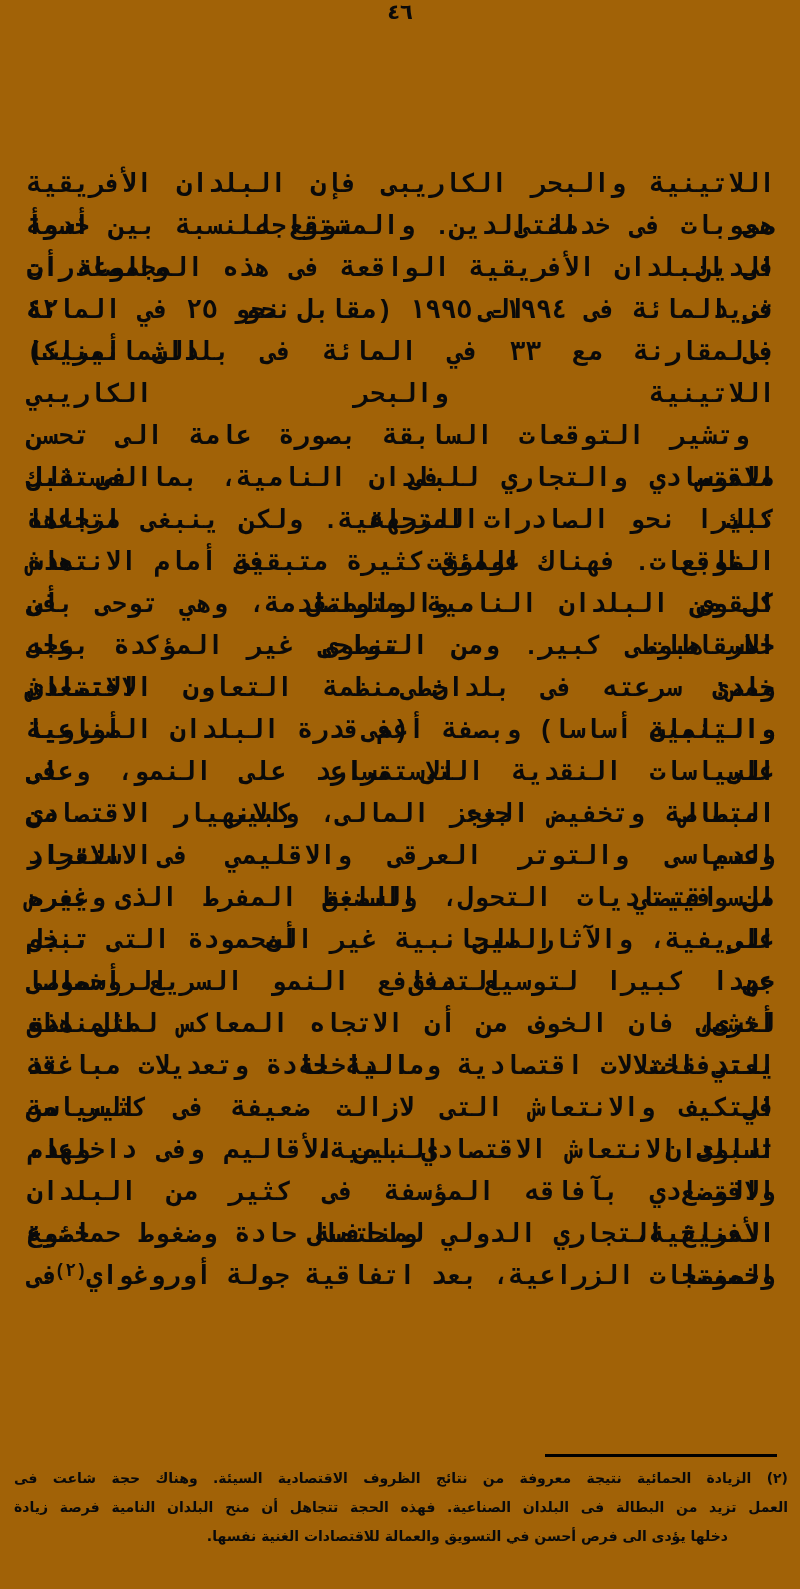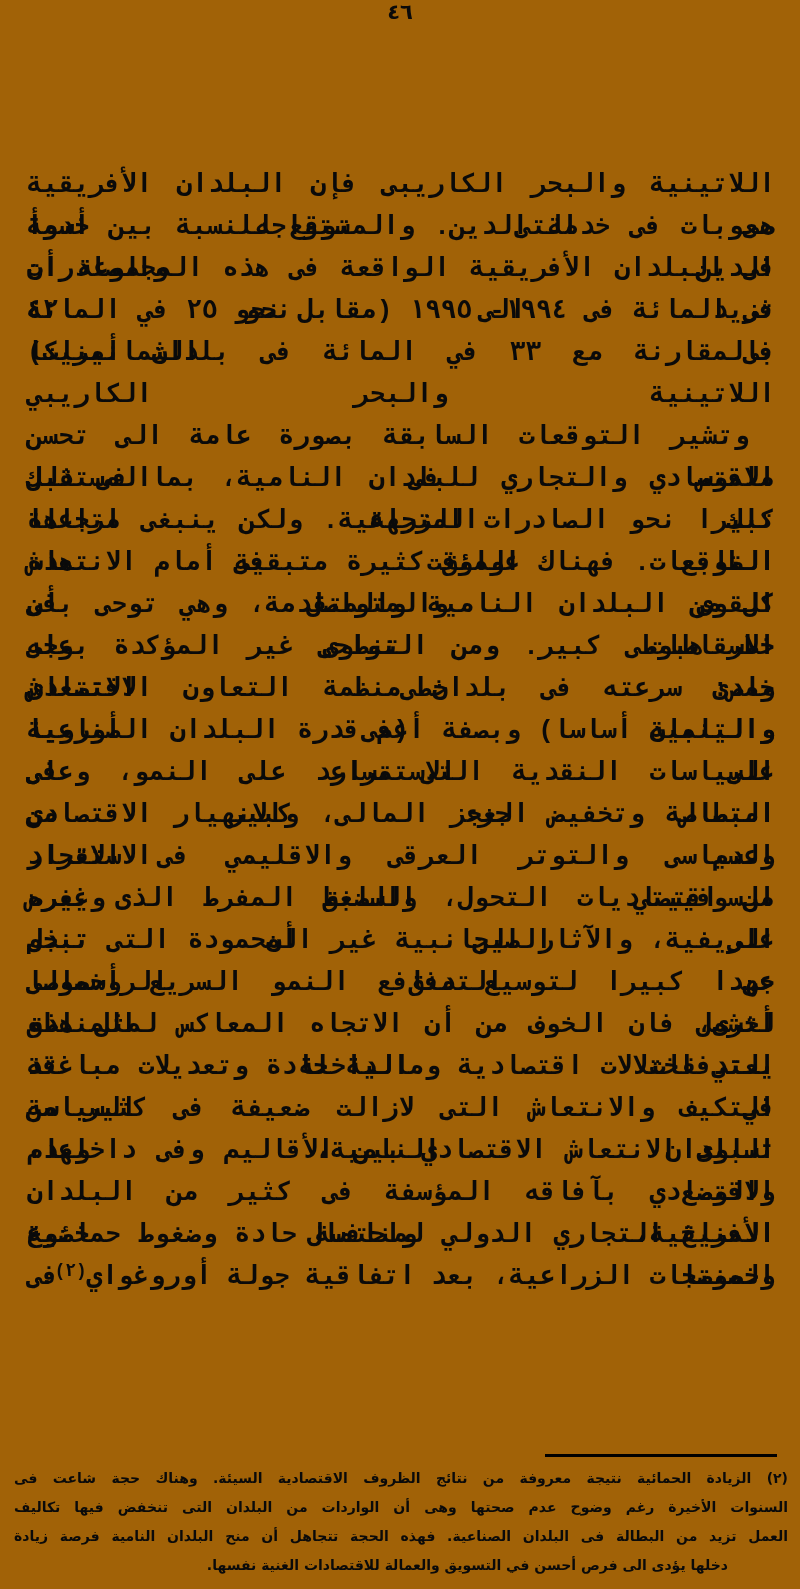--- a/index.html
+++ b/index.html
@@ -117,18 +117,17 @@
       <div class="line">المناخ التجاري الدولي لمنافسة حادة وضغوط حمائية وخصوصا فى</div>
       <div class="line final"><span>المنتجات الزراعية، بعد اتفاقية جولة أوروغواي</span><span class="fref">(٢)</span><span>.</span></div>
     </div>
 
   </div>
 
   <div class="footnote-rule"></div>
 
   <div class="footnote">
     <div class="fline">(٢) الزيادة الحمائية نتيجة معروفة من نتائج الظروف الاقتصادية السيئة. وهناك حجة شاعت فى</div>
-    <div class="fline">السنوات الأخيرة رغم وضوح عدم صحتها وهى أن الواردات من البلدان التى تنخفض فيها تكاليف</div>
     <div class="fline">العمل تزيد من البطالة فى البلدان الصناعية. فهذه الحجة تتجاهل أن منح البلدان النامية فرصة زيادة</div>
     <div class="fline last">دخلها يؤدى الى فرص أحسن في التسويق والعمالة للاقتصادات الغنية نفسها.</div>
   </div>
 
 </div>
 
 </body></html>

